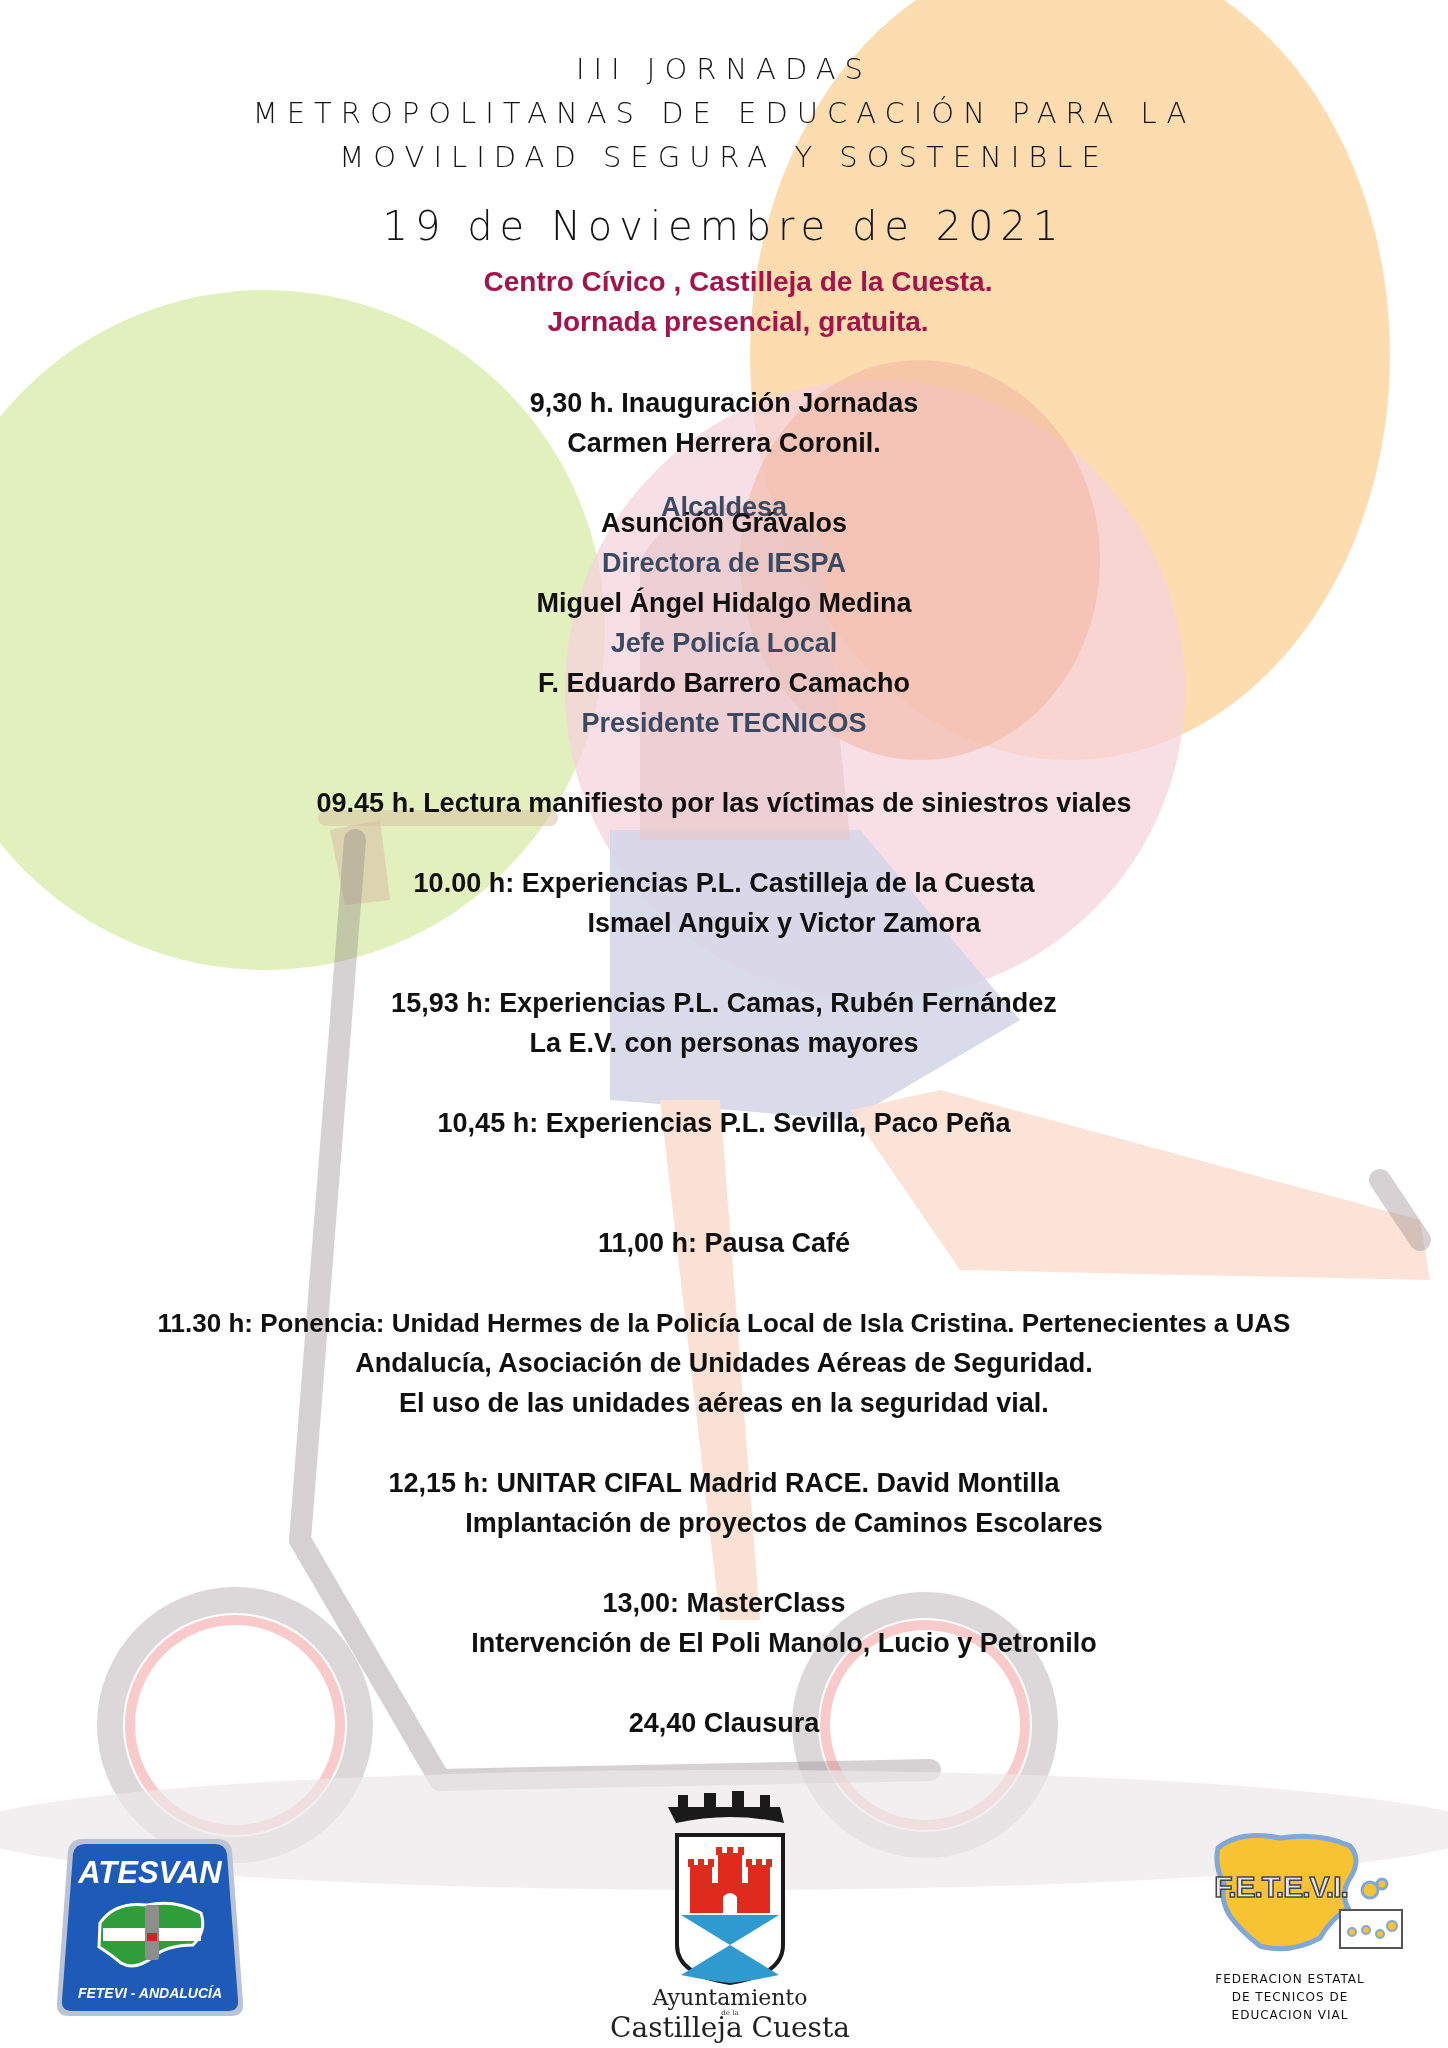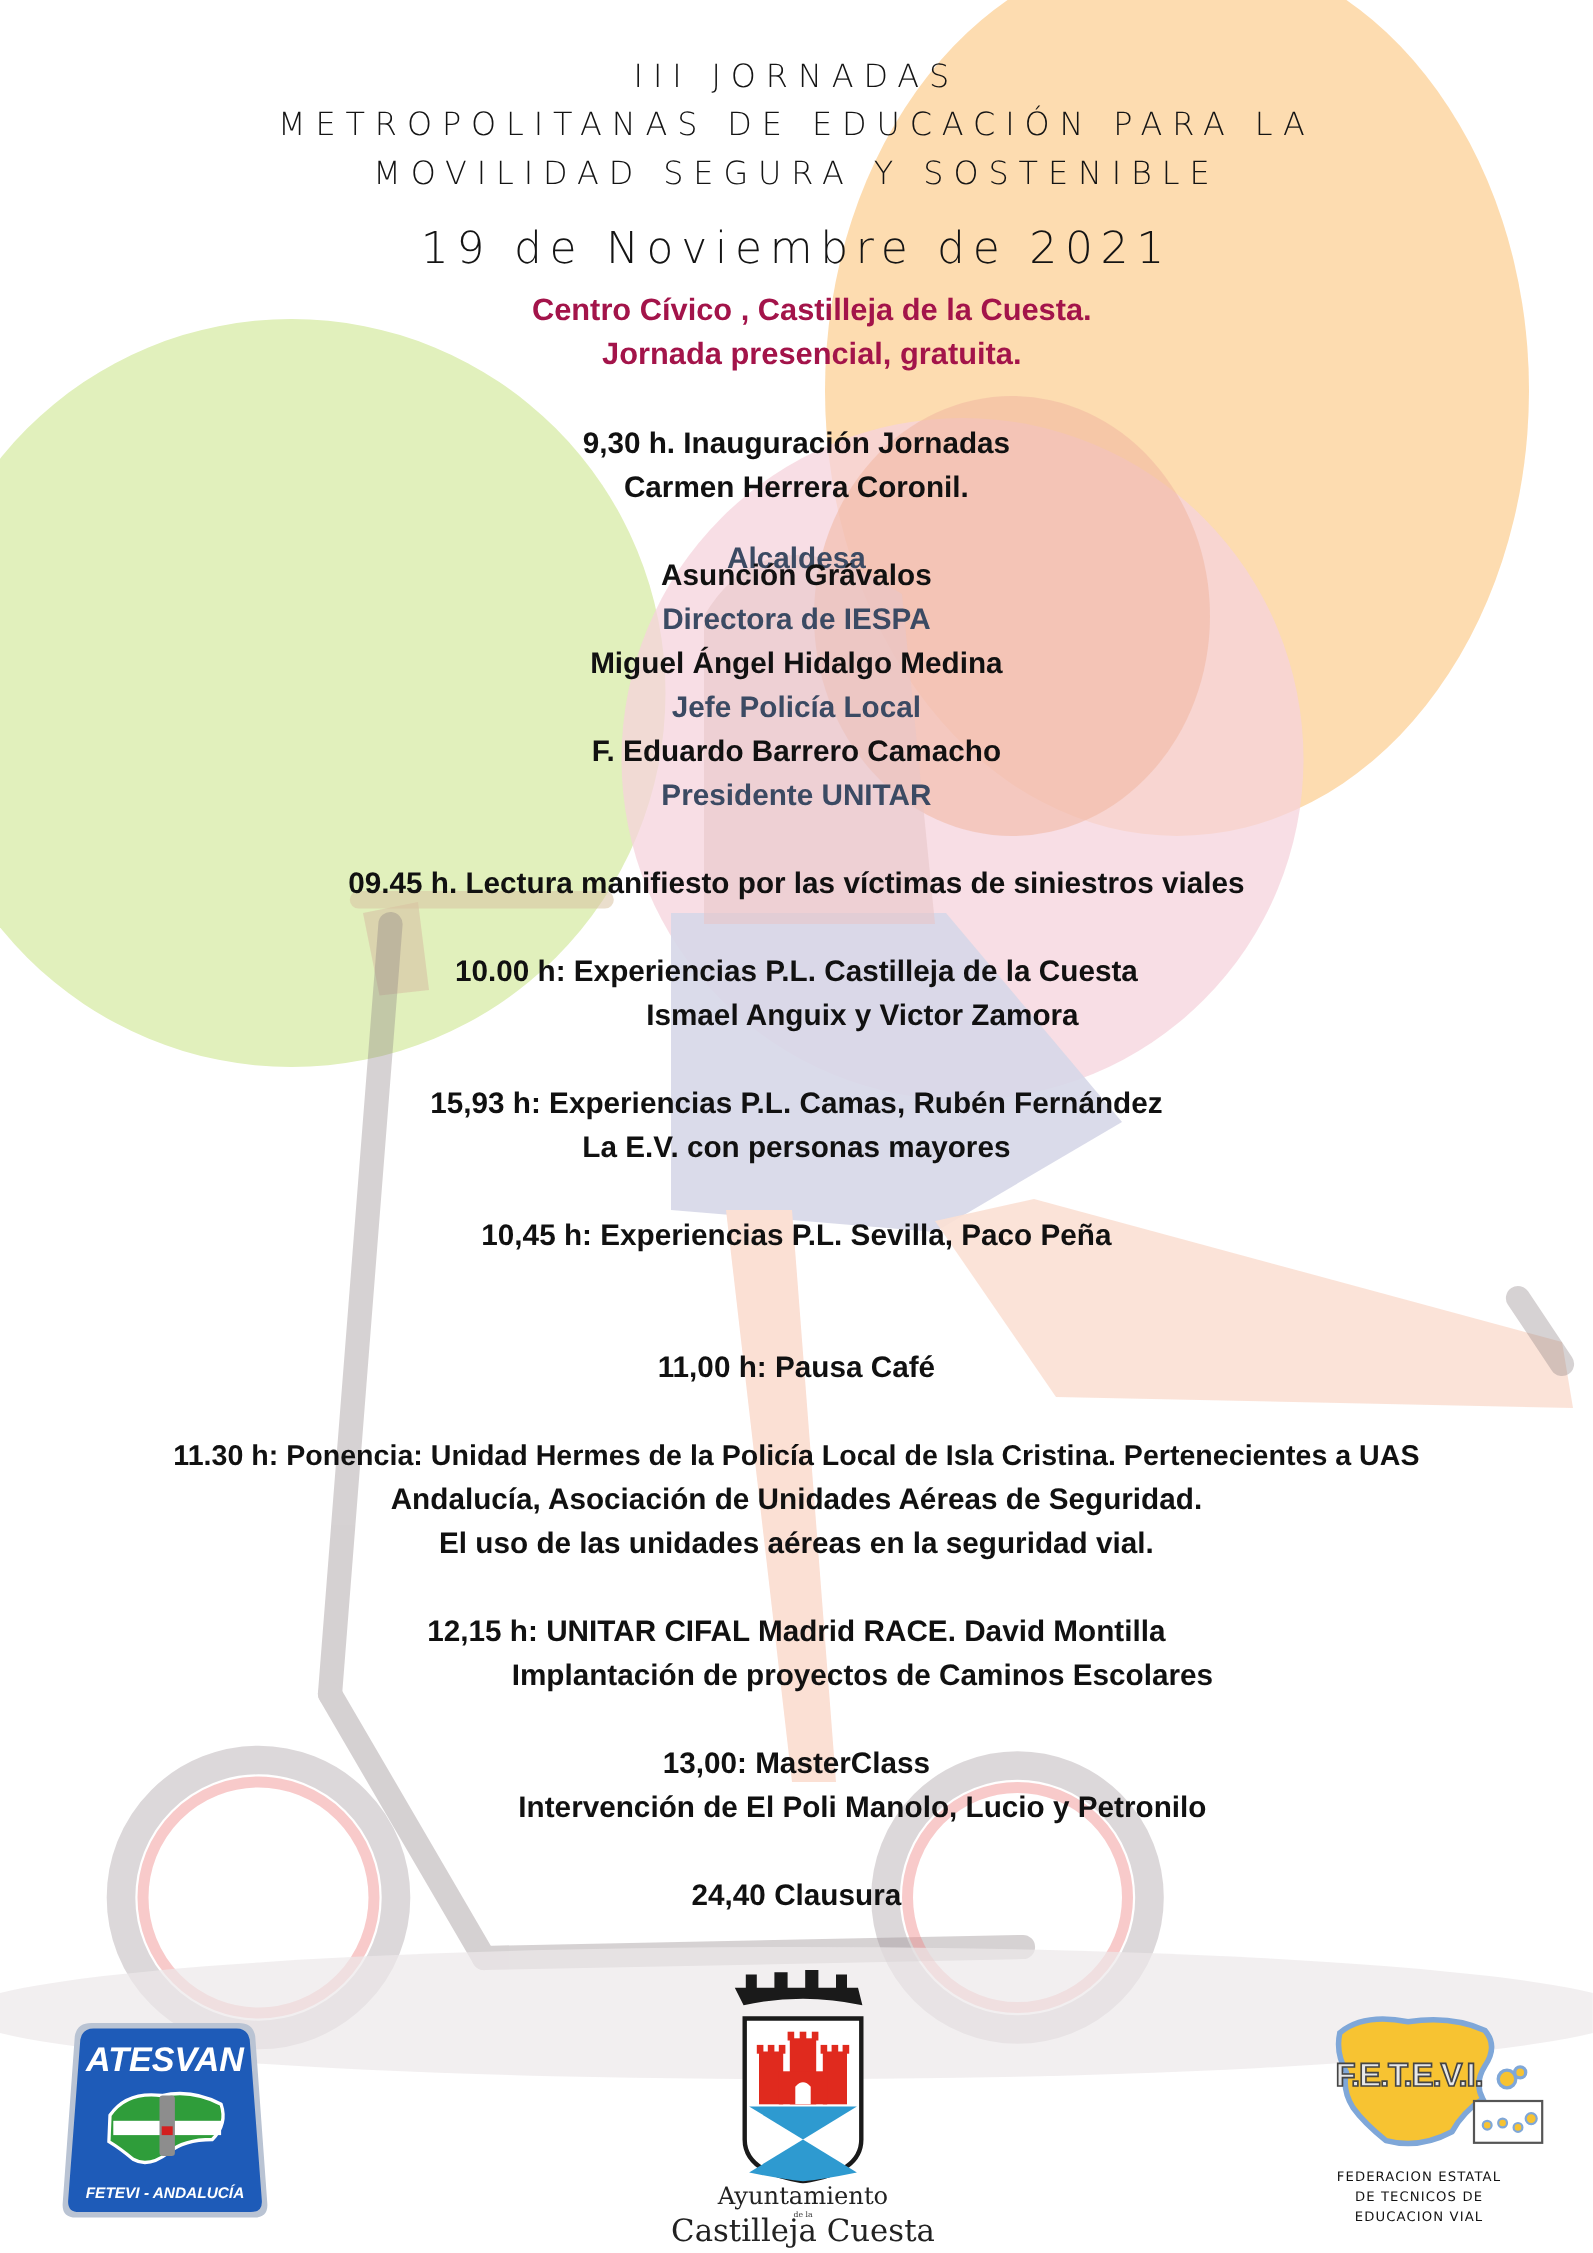--- a/index.html
+++ b/index.html
@@ -62,21 +62,21 @@
   <div class="line venue" style="top:306px;">Jornada presencial, gratuita.</div>
 
   <div class="line prog" style="top:388px;">9,30 h.  Inauguración Jornadas</div>
   <div class="line prog" style="top:428px;">Carmen Herrera Coronil.</div>
   <div class="line role" style="top:492px;">Alcaldesa</div>
   <div class="line prog" style="top:508px;">Asunción Grávalos</div>
   <div class="line role" style="top:548px;">Directora de IESPA</div>
   <div class="line prog" style="top:588px;">Miguel Ángel Hidalgo Medina</div>
   <div class="line role" style="top:628px;">Jefe Policía Local</div>
   <div class="line prog" style="top:668px;">F. Eduardo Barrero Camacho</div>
-  <div class="line role" style="top:708px;">Presidente UNITAR</div>
+  <div class="line role" style="top:708px;">Presidente TECNICOS</div>
 
   <div class="line prog" style="top:788px;">09.45 h. Lectura manifiesto por las víctimas de siniestros viales</div>
 
   <div class="line prog" style="top:868px;">10.00 h: Experiencias P.L. Castilleja de la Cuesta</div>
   <div class="line prog" style="top:908px; left:60px;">Ismael Anguix y Victor Zamora</div>
 
   <div class="line prog" style="top:988px;">15,93 h: Experiencias P.L. Camas, Rubén Fernández</div>
   <div class="line prog" style="top:1028px;">La E.V. con personas mayores</div>
 
   <div class="line prog" style="top:1108px;">10,45 h: Experiencias P.L. Sevilla, Paco Peña</div>

